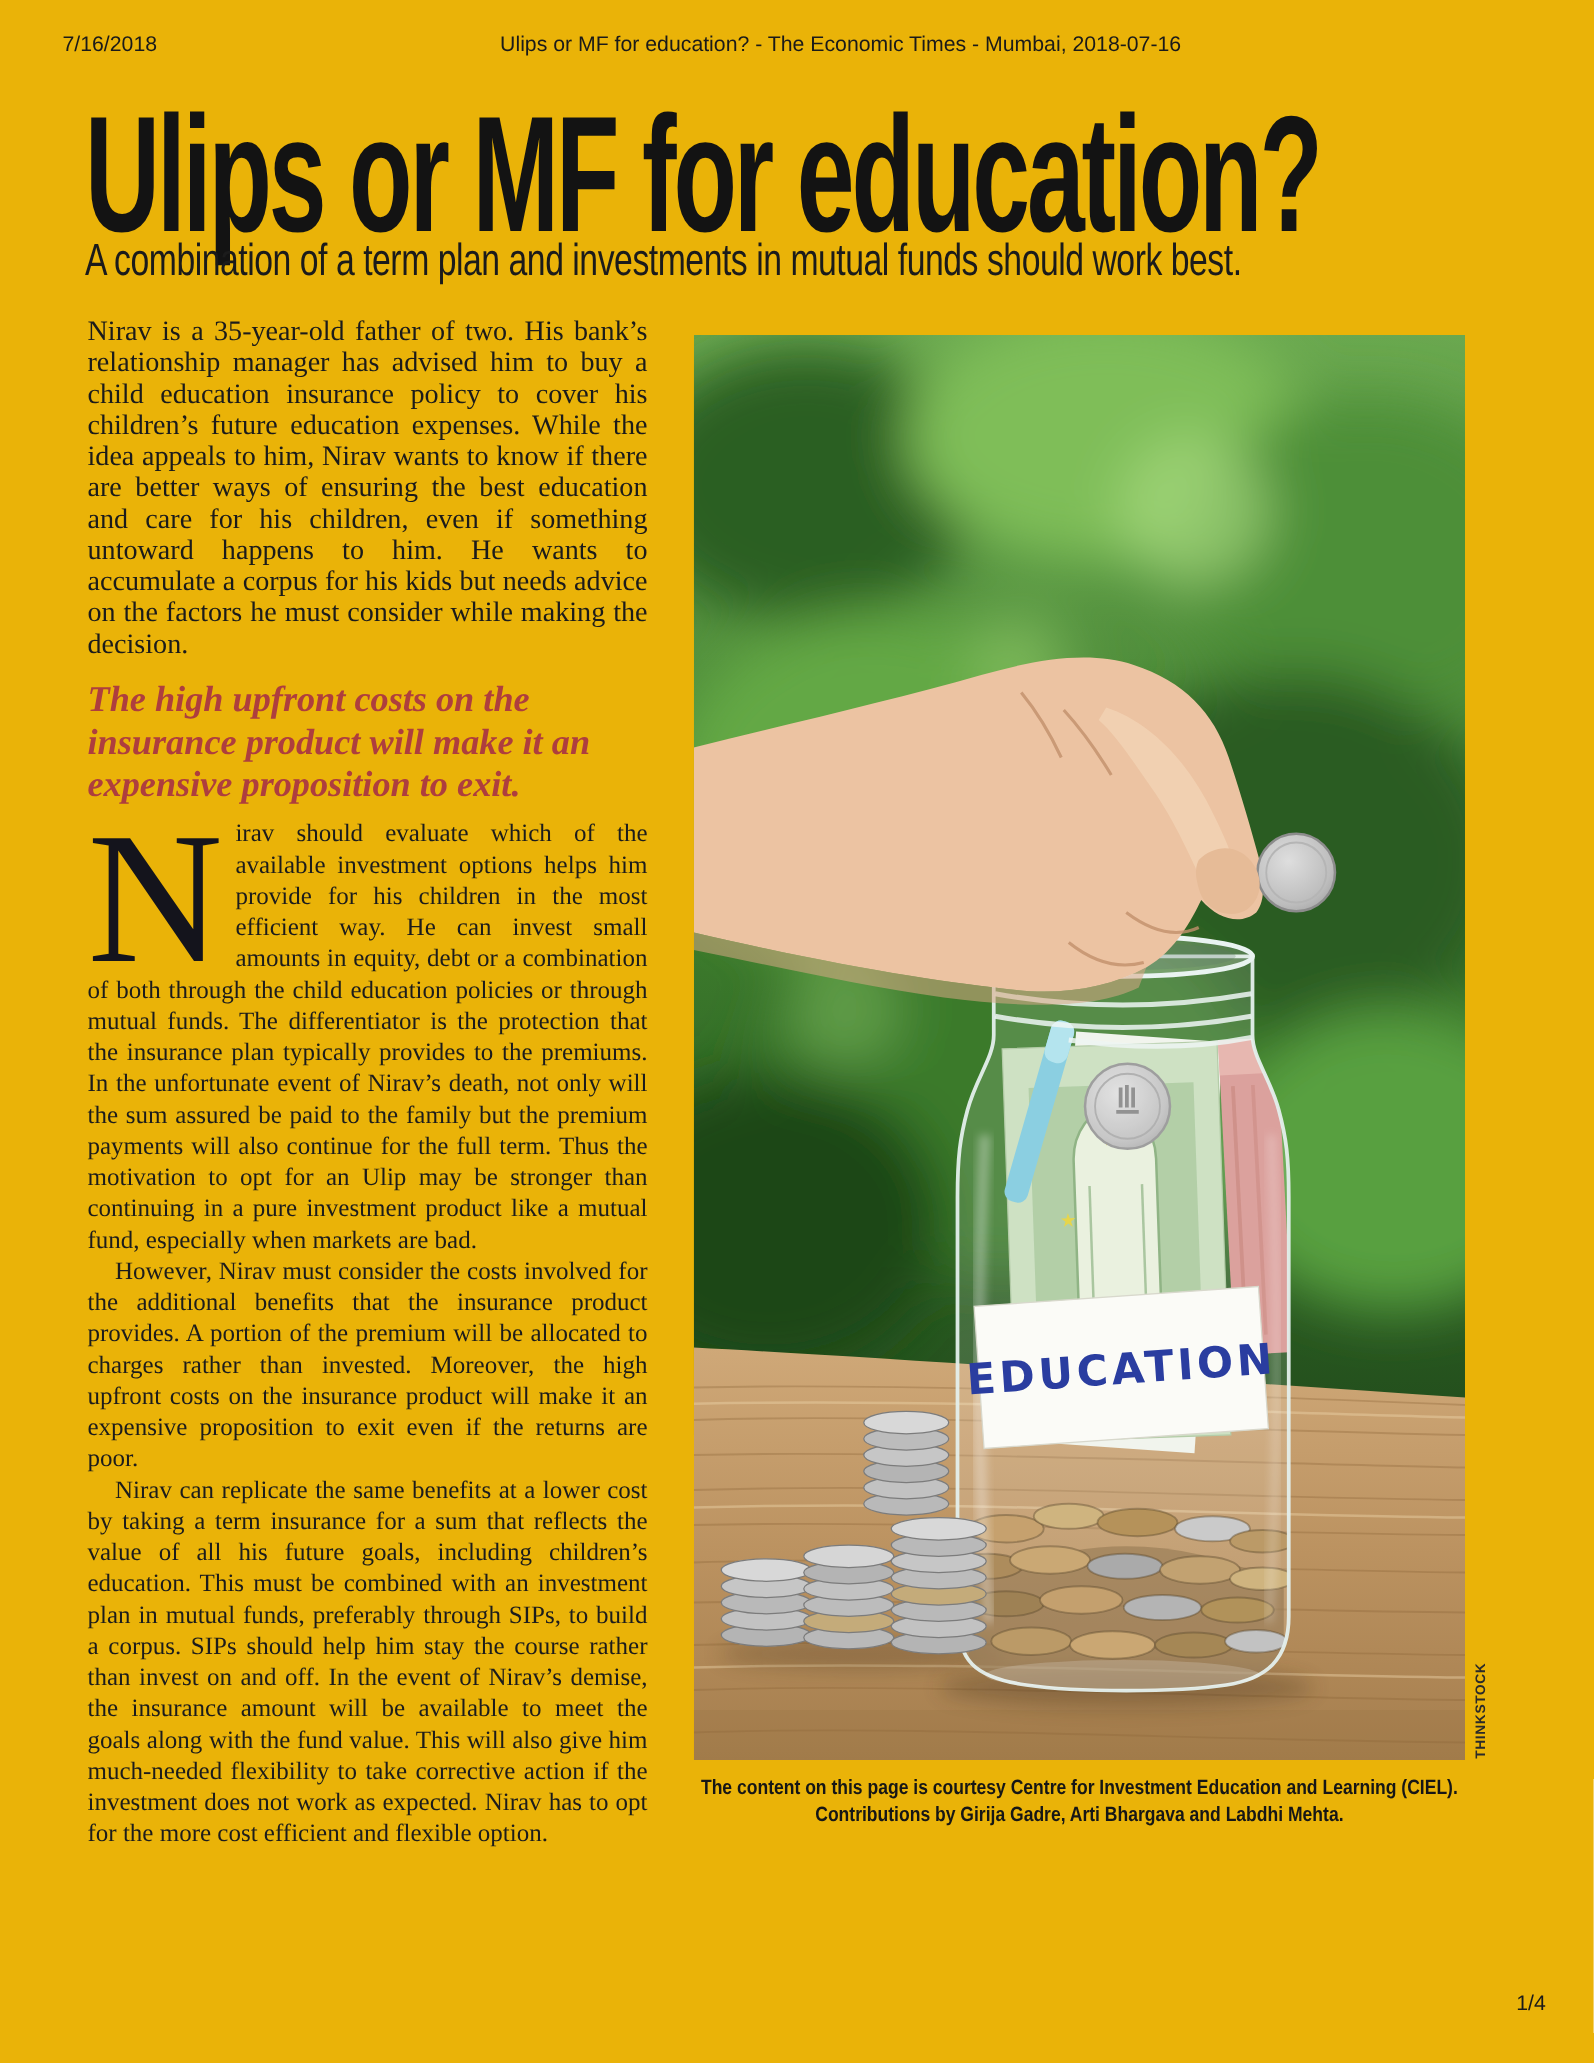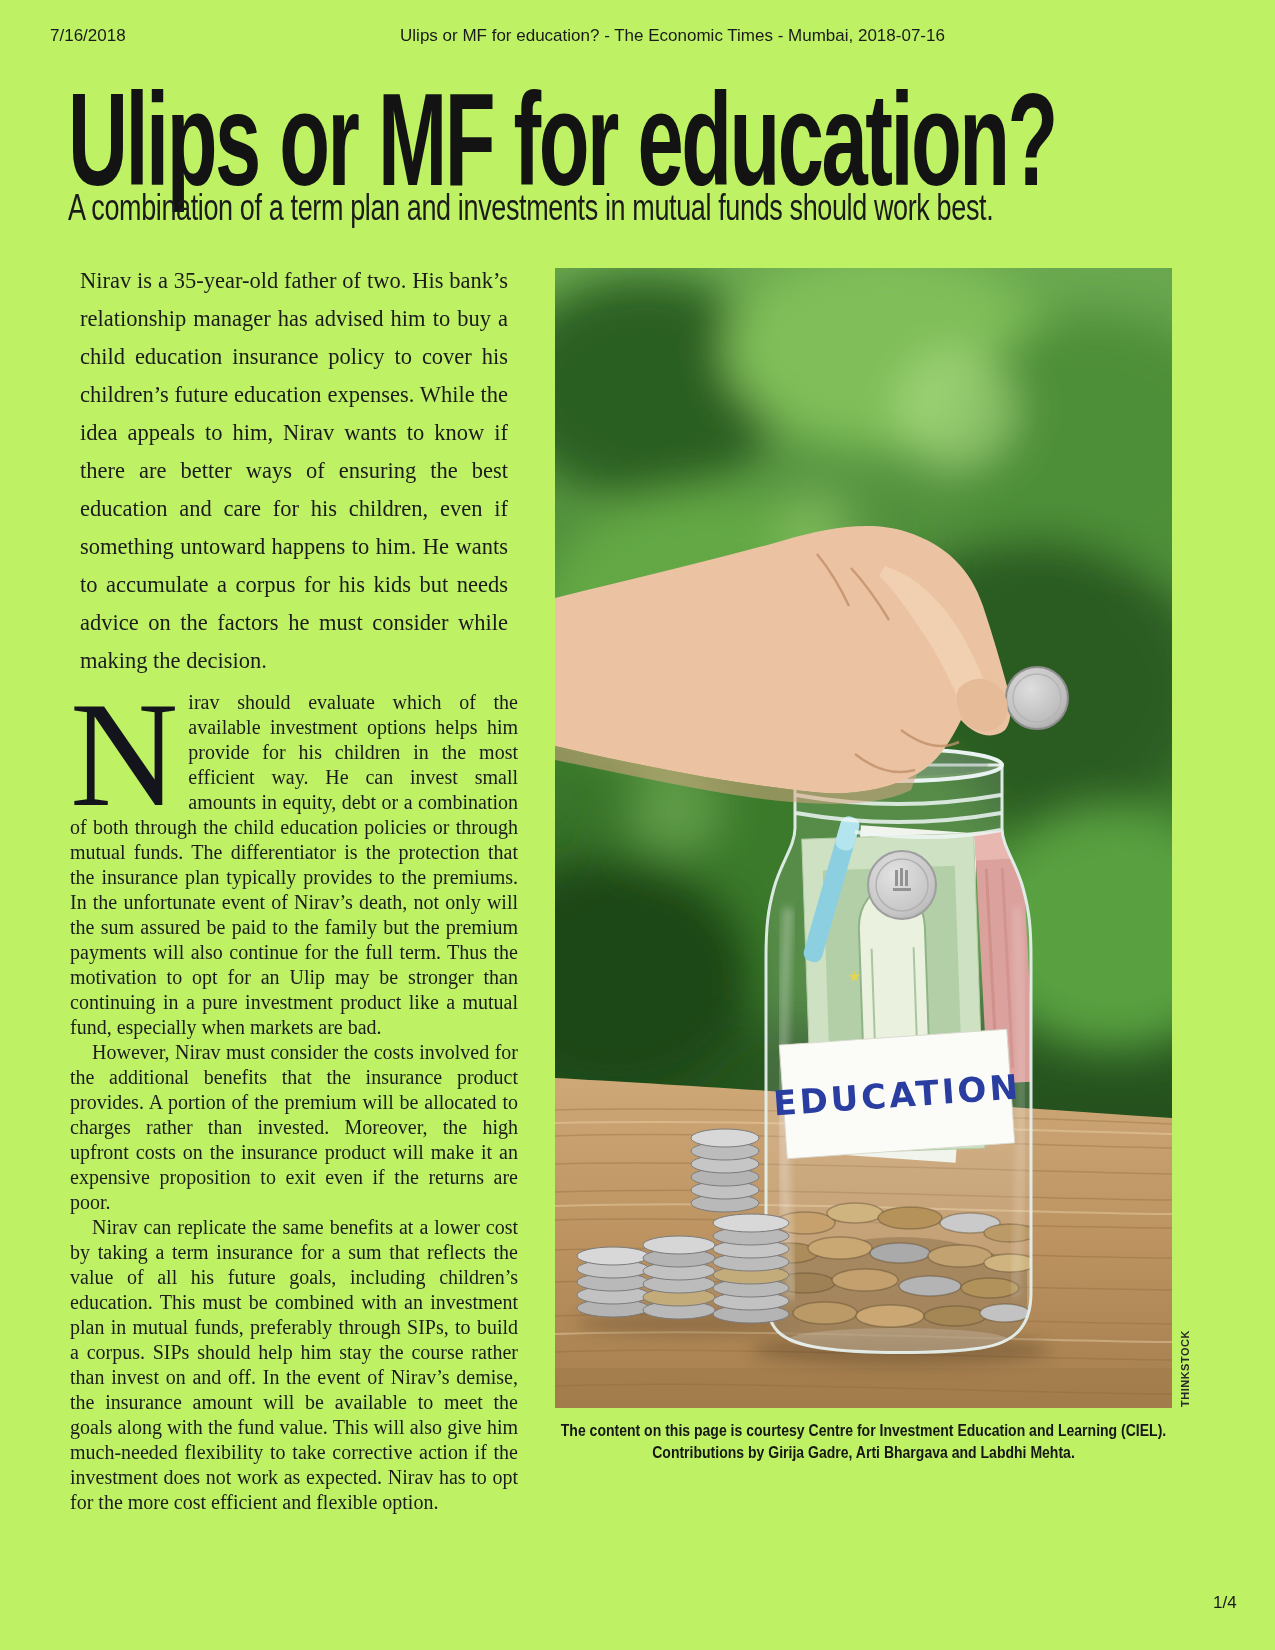--- a/index.html
+++ b/index.html
@@ -1,33 +1,33 @@
 <!DOCTYPE html>
 <html style="--quote-color: #ae3e3e;"><head>
 <meta charset="utf-8">
 <style>
   html,body{margin:0;padding:0;background:#ffffff;}
-  .page{position:relative;width:1275px;height:1650px;background:#bef264;overflow:hidden;
+  .page{position:relative;width:1275px;height:1650px;background:#eab308;overflow:hidden;
         font-family:"Liberation Serif",serif;color:#1c1c1c;}
   
   .print-hdr-date{position:absolute;left:50px;top:26px;font:17px "Liberation Sans",sans-serif;color:#1a1a1a;white-space:nowrap;}
   .print-hdr-title{position:absolute;left:70px;top:26px;width:1205px;text-align:center;
         font:17px "Liberation Sans",sans-serif;color:#1a1a1a;white-space:nowrap;}
   .print-ftr-url{position:absolute;left:50px;top:1593px;font:17px "Liberation Sans",sans-serif;color:#1a1a1a;white-space:nowrap;}
   .print-ftr-page{position:absolute;left:1213px;top:1593px;font:17px "Liberation Sans",sans-serif;color:#1a1a1a;}
   
   .headline{position:absolute;left:68px;top:74px;white-space:nowrap;
         font:700 132px/1 "Liberation Sans",sans-serif;letter-spacing:-4px;color:#131313;
         transform:scaleX(0.63);transform-origin:left top;}
   .subhead{position:absolute;left:68px;top:188px;white-space:nowrap;
         font:400 36px/1.1 "Liberation Sans",sans-serif;letter-spacing:-0.5px;color:#1b1b1b;
         transform:scaleX(0.75);transform-origin:left top;}
   
   .column{position:absolute;left:70px;top:252px;width:448px;}
-  .intro{font-size:22.5px;line-height:38px;text-align:justify;margin:10px;color:#1b1b1b;}
+  .intro{font-size:22.5px;line-height:25px;text-align:justify;margin:0;color:#1b1b1b;}
   .pullquote{margin:16px 0 10px 0;font:700 italic 29px/34px "Liberation Serif",serif;
         font-style:italic;color:var(--quote-color,#ae3e3e);}
   .bp{font-size:20px;line-height:25px;text-align:justify;margin:0;color:#1c1c1c;}
   .bp.indent{text-indent:22px;}
   .dropcap{float:left;font:400 150px/112px "Liberation Serif",serif;margin:8px 10px 0 0;color:#14141c;}
   
   .photo{position:absolute;left:555px;top:268px;width:617px;height:1140px;overflow:hidden;}
   .photo svg{display:block;}
   .photo-credit{position:absolute;left:1178px;top:1407px;width:86px;height:14px;
         font:700 11px/14px "Liberation Sans",sans-serif;letter-spacing:0.5px;color:#2a2a2a;
@@ -43,20 +43,21 @@
 <div class="page">
 
   <div class="print-hdr-date">7/16/2018</div>
   <div class="print-hdr-title">Ulips or MF for education? - The Economic Times - Mumbai, 2018-07-16</div>
 
   <div class="headline">Ulips or MF for education?</div>
   <div class="subhead">A combination of a term plan and investments in mutual funds should work best.</div>
 
   <div class="column">
     <p class="intro">Nirav is a 35-year-old father of two. His bank’s relationship manager has advised him to buy a child education insurance policy to cover his children’s future education expenses. While the idea appeals to him, Nirav wants to know if there are better ways of ensuring the best education and care for his children, even if something untoward happens to him. He wants to accumulate a corpus for his kids but needs advice on the factors he must consider while making the decision.</p>
+    <div class="pullquote">The high upfront costs on the insurance product will make it an expensive proposition to exit.</div>
     <div>
       <p class="bp"><span class="dropcap">N</span><span>irav should evaluate which of the available investment options helps him provide for his children in the most efficient way. He can invest small amounts in equity, debt or a combination of both through the child education policies or through mutual funds. The differentiator is the protection that the insurance plan typically provides to the premiums. In the unfortunate event of Nirav’s death, not only will the sum assured be paid to the family but the premium payments will also continue for the full term. Thus the motivation to opt for an Ulip may be stronger than continuing in a pure investment product like a mutual fund, especially when markets are bad.</span></p>
       <p class="bp indent">However, Nirav must consider the costs involved for the additional benefits that the insurance product provides. A portion of the premium will be allocated to charges rather than invested. Moreover, the high upfront costs on the insurance product will make it an expensive proposition to exit even if the returns are poor.</p>
       <p class="bp indent">Nirav can replicate the same benefits at a lower cost by taking a term insurance for a sum that reflects the value of all his future goals, including children’s education. This must be combined with an investment plan in mutual funds, preferably through SIPs, to build a corpus. SIPs should help him stay the course rather than invest on and off. In the event of Nirav’s demise, the insurance amount will be available to meet the goals along with the fund value. This will also give him much-needed flexibility to take corrective action if the investment does not work as expected. Nirav has to opt for the more cost efficient and flexible option.</p>
     </div>
   </div>
 
   <div class="photo">
     <svg width="617" height="1140" viewBox="0 0 617 1140" xmlns="http://www.w3.org/2000/svg">
       <defs>

